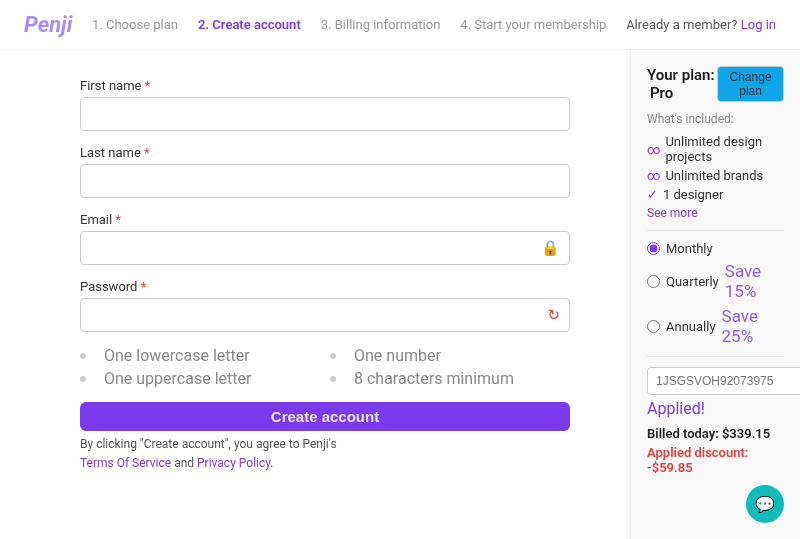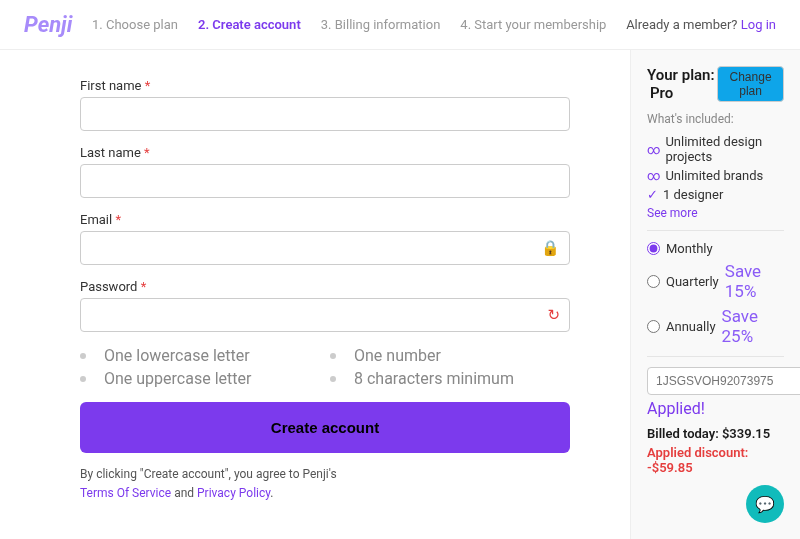--- a/index.html
+++ b/index.html
@@ -117,28 +117,28 @@
       border-radius: 50%;
       background: #ccc;
       display: inline-block;
       flex-shrink: 0;
     }
 
     
     .create-btn {
       width: 100%;
       background: #7c3aed;
-      color: #000000;
+      color: #e5e5e5;
       border: none;
       border-radius: 6px;
-      padding: 17px;
+      padding: 6px;
       font-size: 15px;
       font-weight: 600;
       cursor: pointer;
-      margin-bottom: 12px;
+      margin-bottom: 4px;
     }
 
     .terms-text {
       font-size: 12px;
       color: #555;
       line-height: 1.6;
     }
     .terms-text a { color: #7c3aed; text-decoration: none; }
 
     

